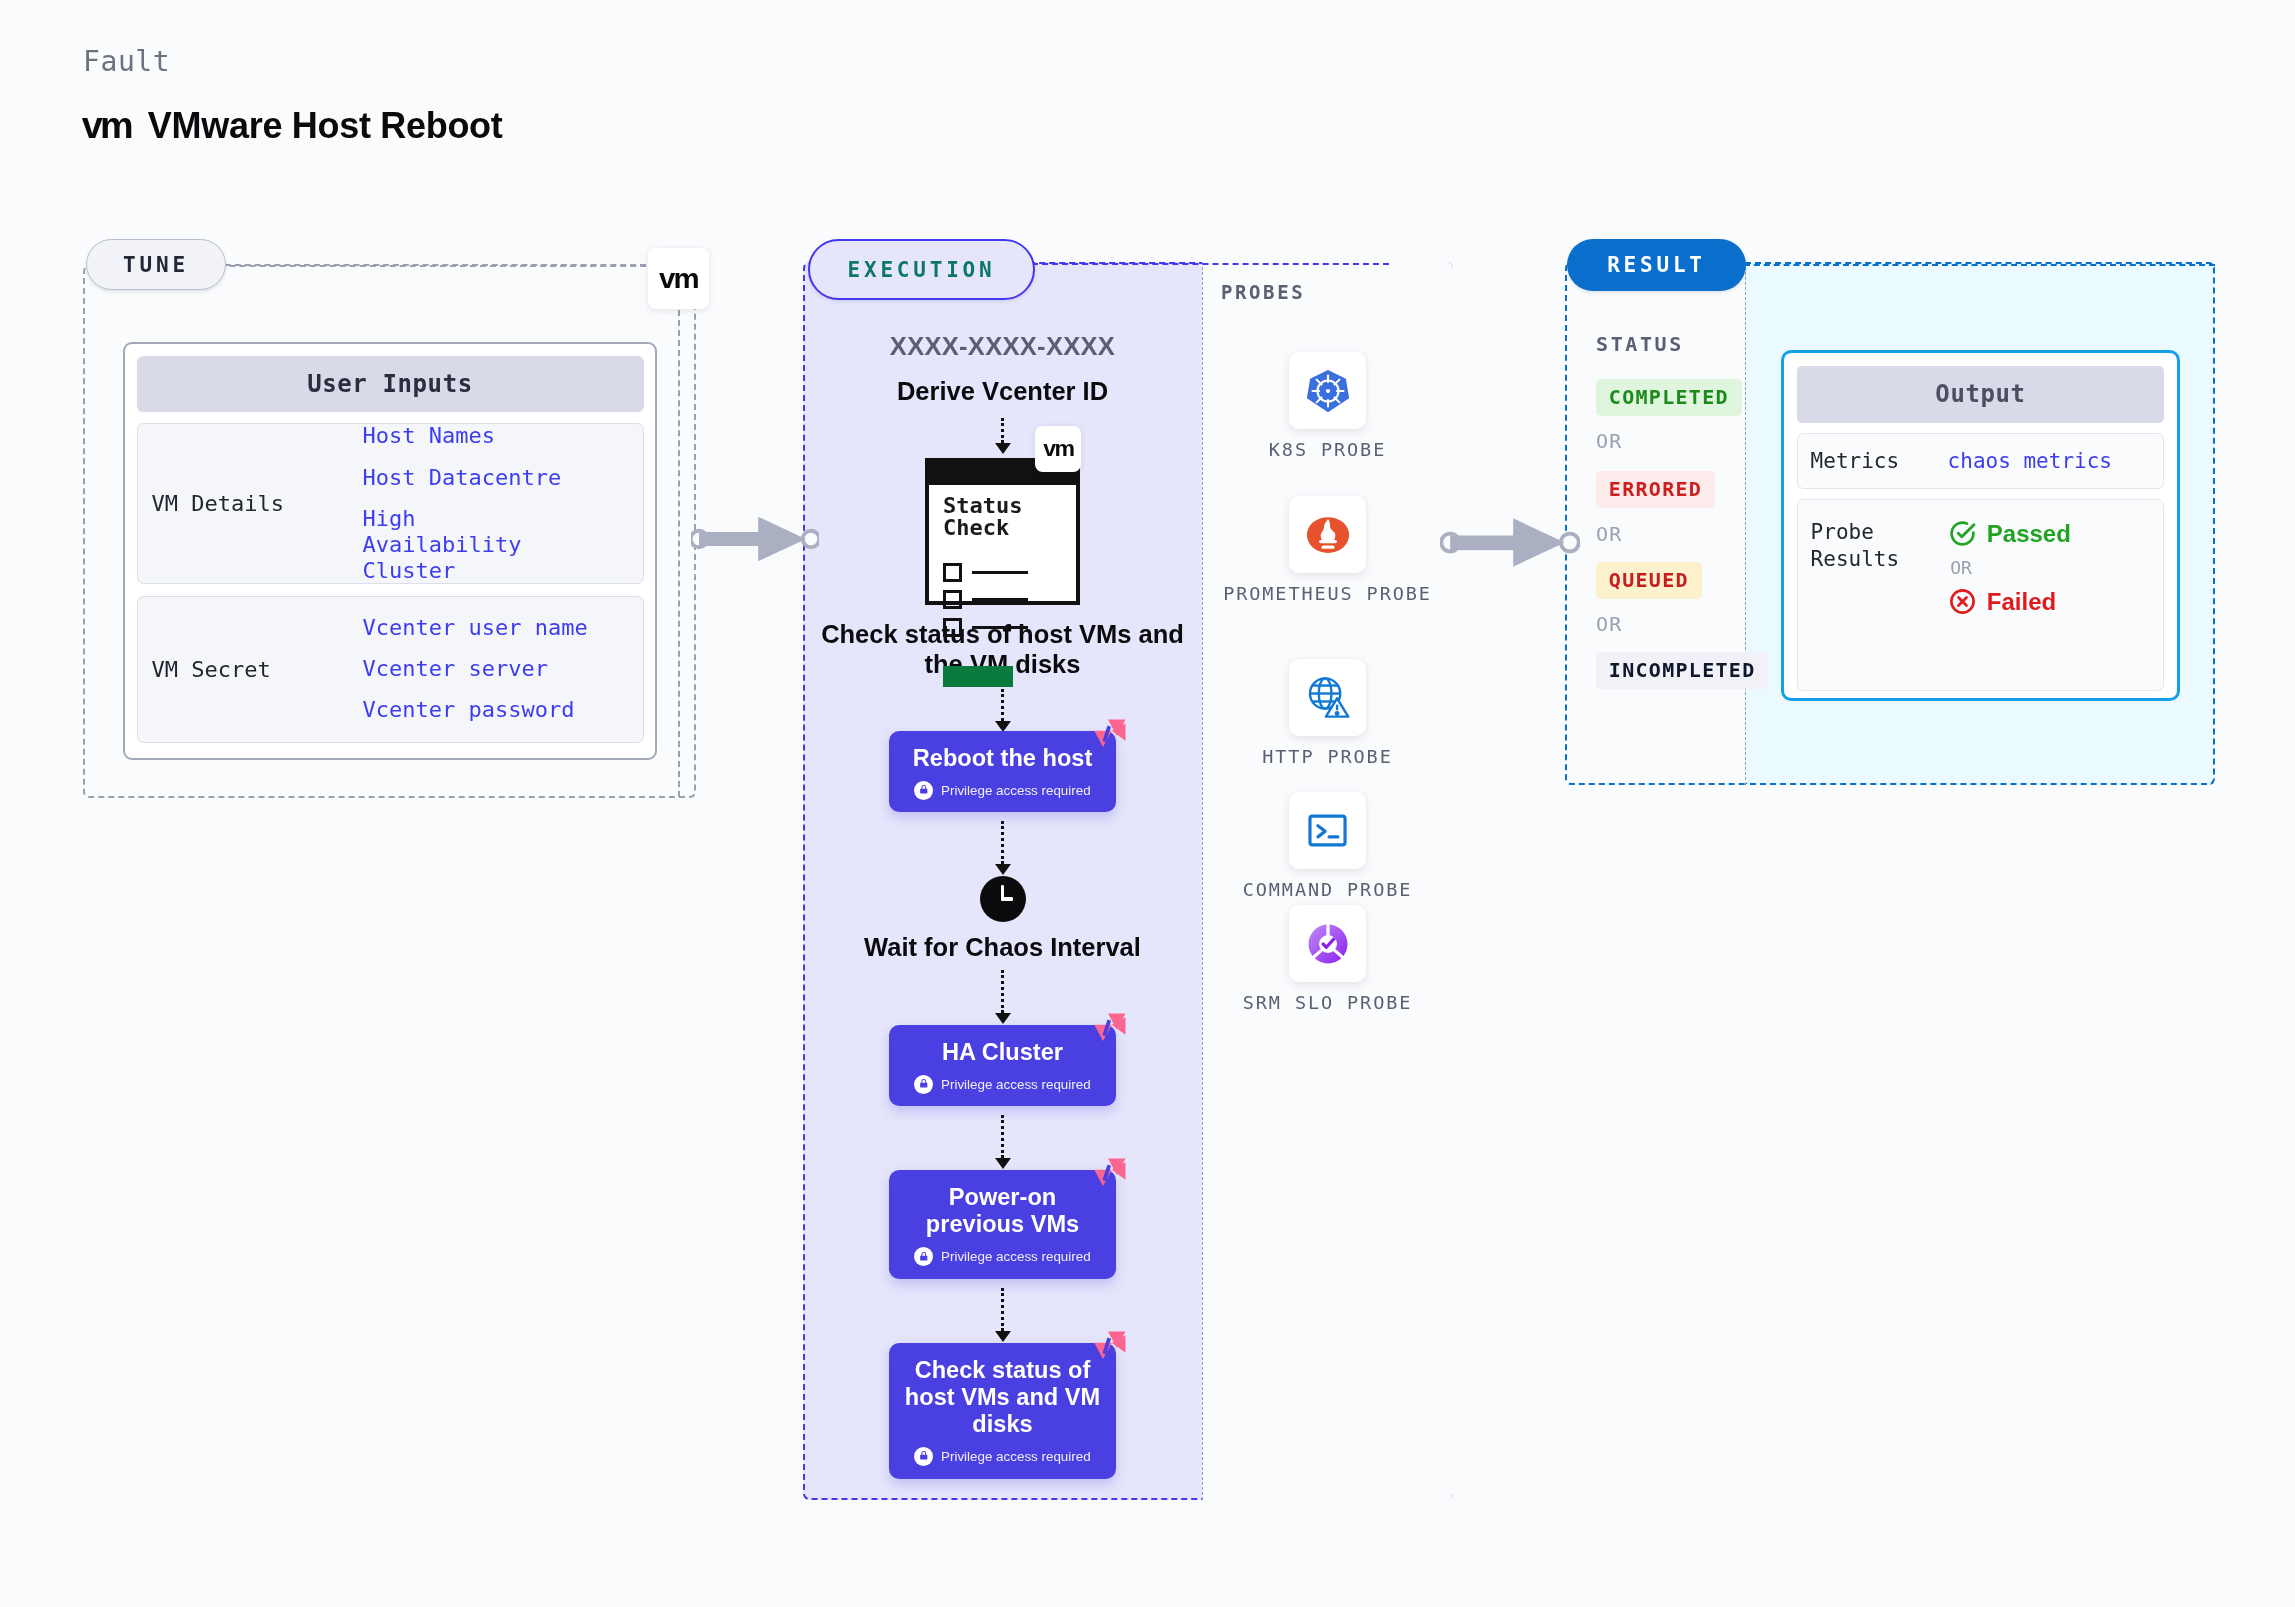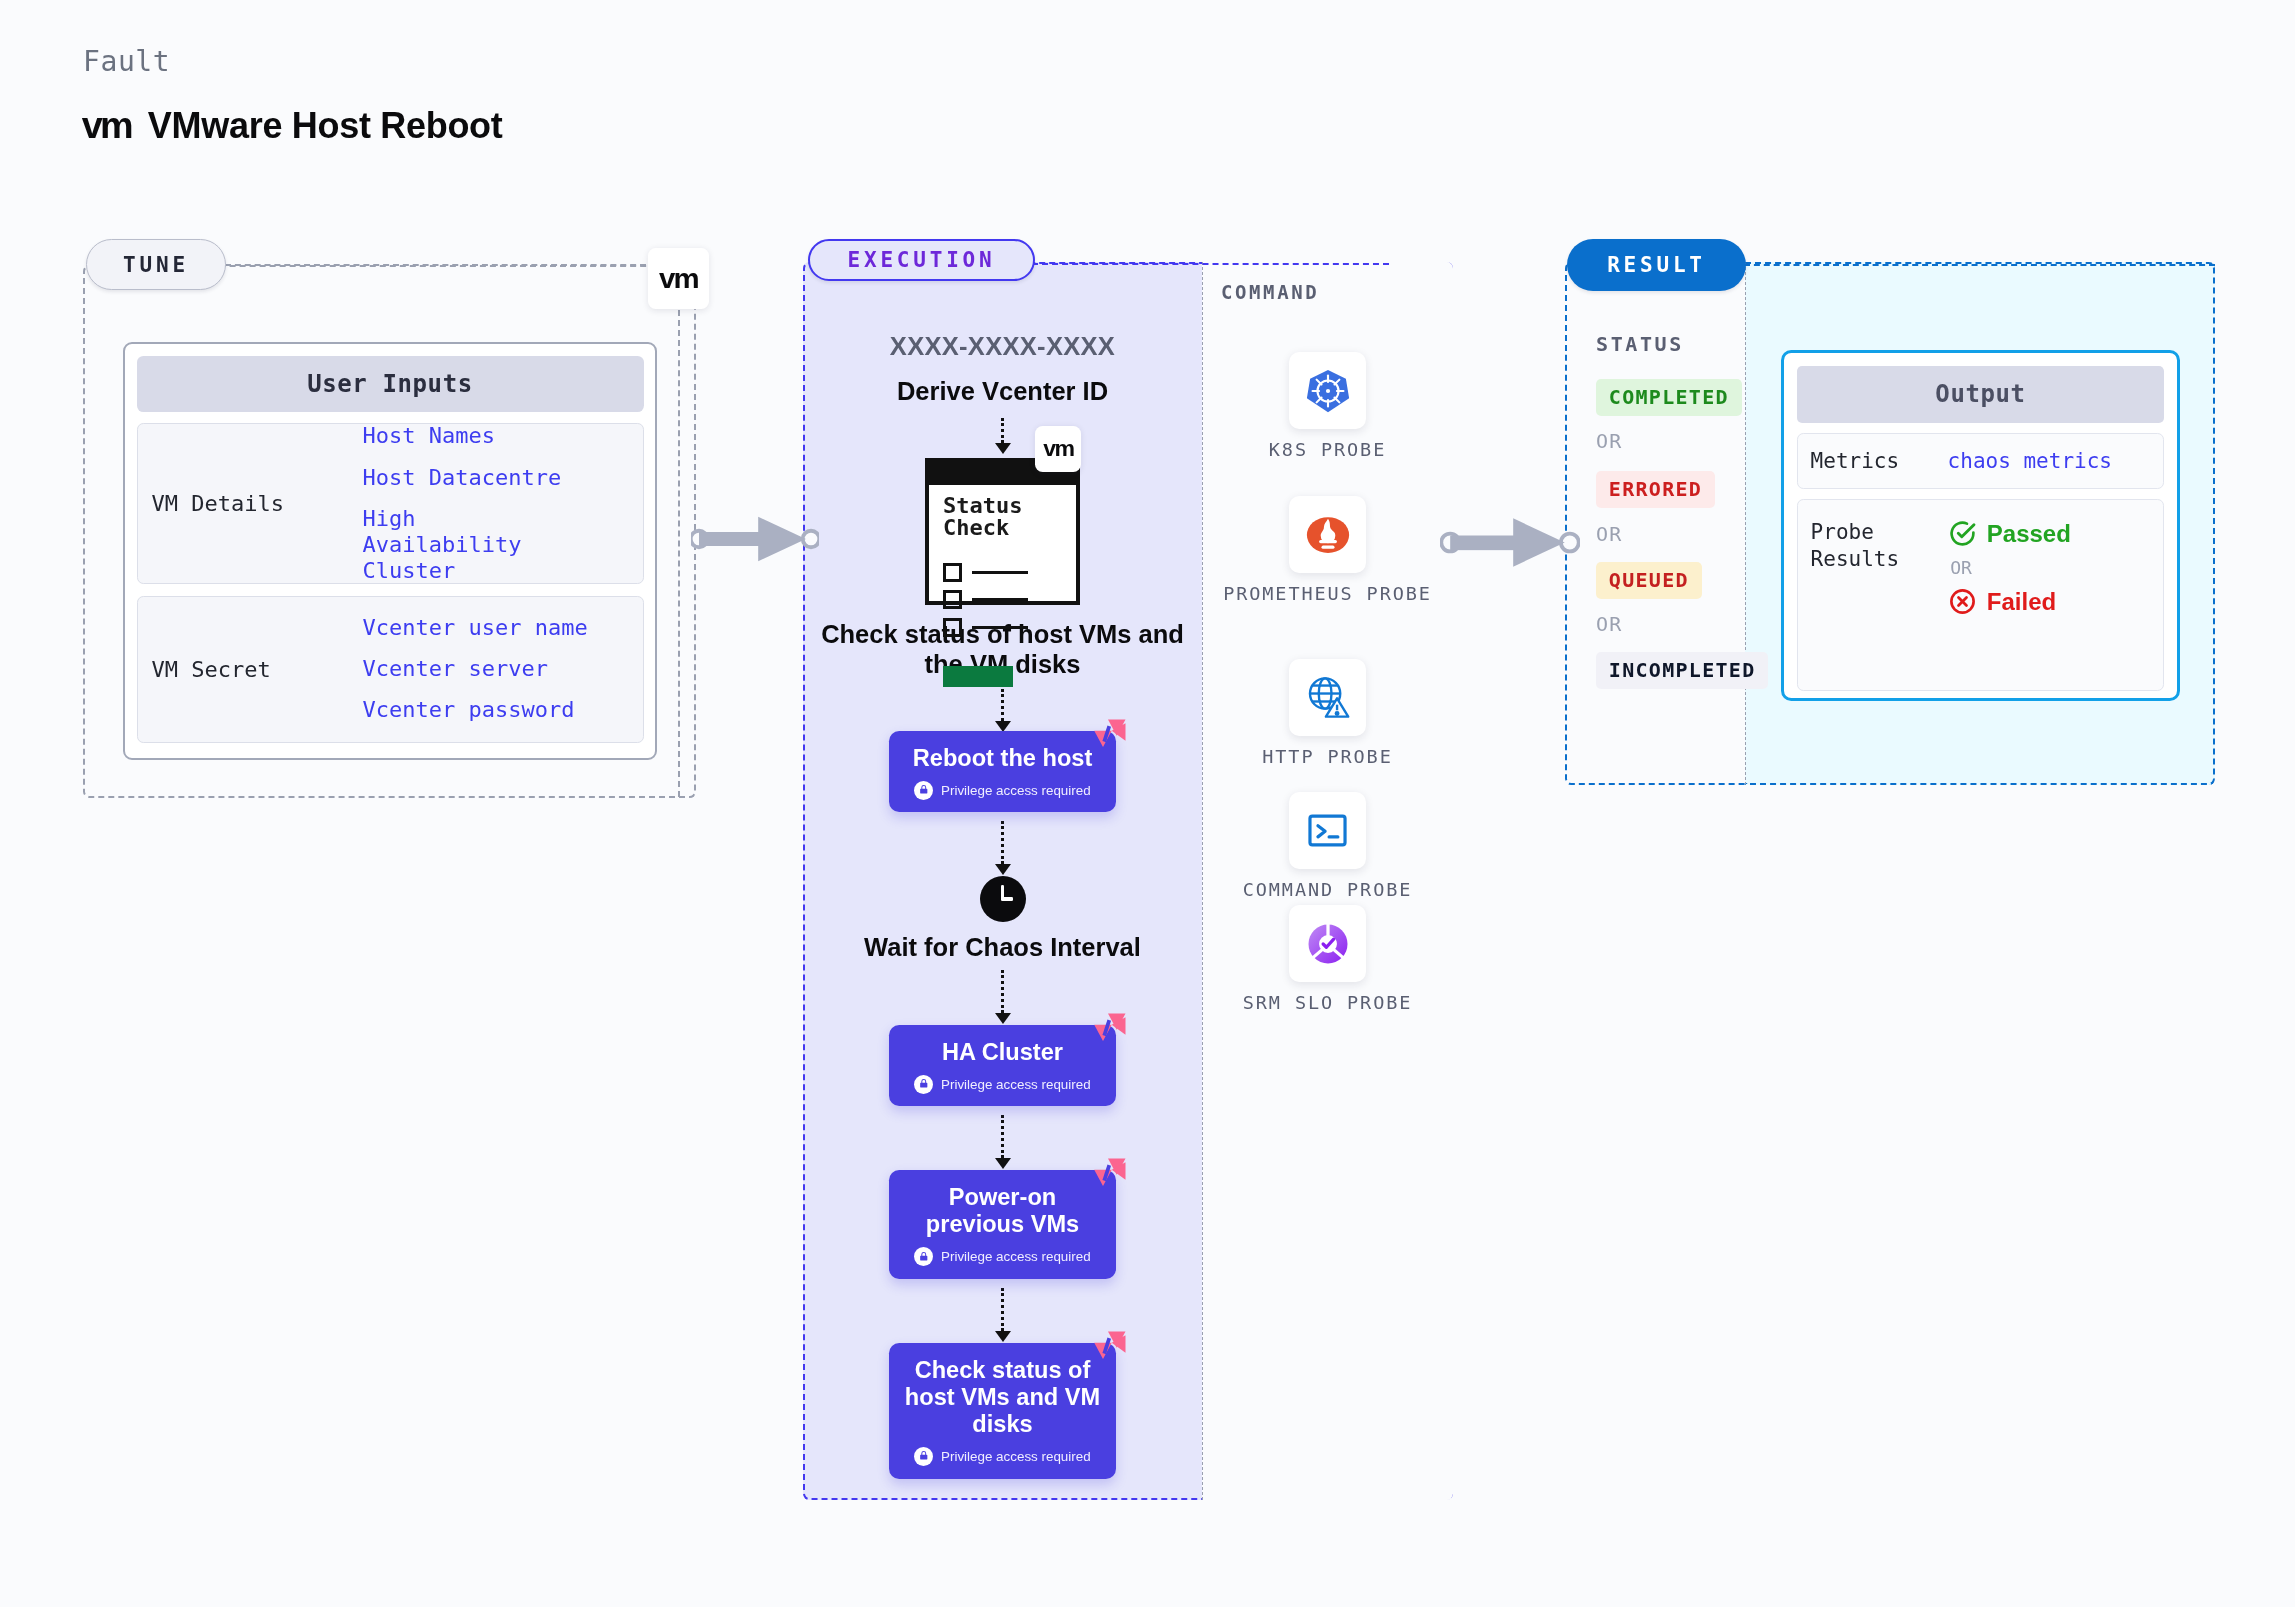--- a/index.html
+++ b/index.html
@@ -41,22 +41,22 @@
     font-weight: 700; letter-spacing: 3.8px;
     font-size: 21px; z-index: 40;
     white-space: nowrap;
   }
   .label-tune {
     left: 86px; top: 239px; width: 140px; height: 51px;
     background: #f2f3f8; border: 1.9px solid #b9bdcb; color: #242736;
     box-shadow: 0 1.9px 3.8px rgba(30,34,60,.10);
   }
   .label-exec {
-    left: 808px; top: 239px; width: 227px; height: 42px;
-    background: #e5e6fb; border: 2.6px solid #4338f0; color: #6d28d9;
+    left: 808px; top: 239px; width: 227px; height: 61px;
+    background: #e5e6fb; border: 2.6px solid #4338f0; color: #0f766e;
     box-shadow: 0 1.9px 3.8px rgba(30,34,60,.10);
   }
   .label-result {
     left: 1567px; top: 239px; width: 179px; height: 52px;
     background: #0a6fcc; border: none; color: #ffffff;
     box-shadow: 0 1.9px 3.8px rgba(30,34,60,.10);
   }
 
   .dash-box { position: absolute; border-radius: 6.4px; }
   .tune-box {
@@ -463,21 +463,21 @@
         </span>
         <span>Privilege access required</span>
       </div>
     </div>
   </div>
 
   <div class="vm-badge vm-badge-sc">
     <span class="vm-wordmark">vm</span>
   </div>
 
-  <div class="probes-title">COMMAND</div>
+  <div class="probes-title">PROBES</div>
 
   <div class="probe-item" style="top:352px;">
     <div class="probe-tile">
       <svg width="52" height="52" viewBox="0 0 64 64">
         <polygon points="32,6 54,17 58,41 32,58 6,41 10,17" fill="#3a6fe0"></polygon>
         <g fill="none" stroke="#ffffff" stroke-width="2.6" stroke-linecap="round">
           <circle cx="32" cy="32" r="13"></circle>
           <circle cx="32" cy="32" r="2.6" fill="#ffffff" stroke="none"></circle>
           <line x1="32" y1="13" x2="32" y2="21"></line>
             <line x1="32" y1="43" x2="32" y2="51"></line>

